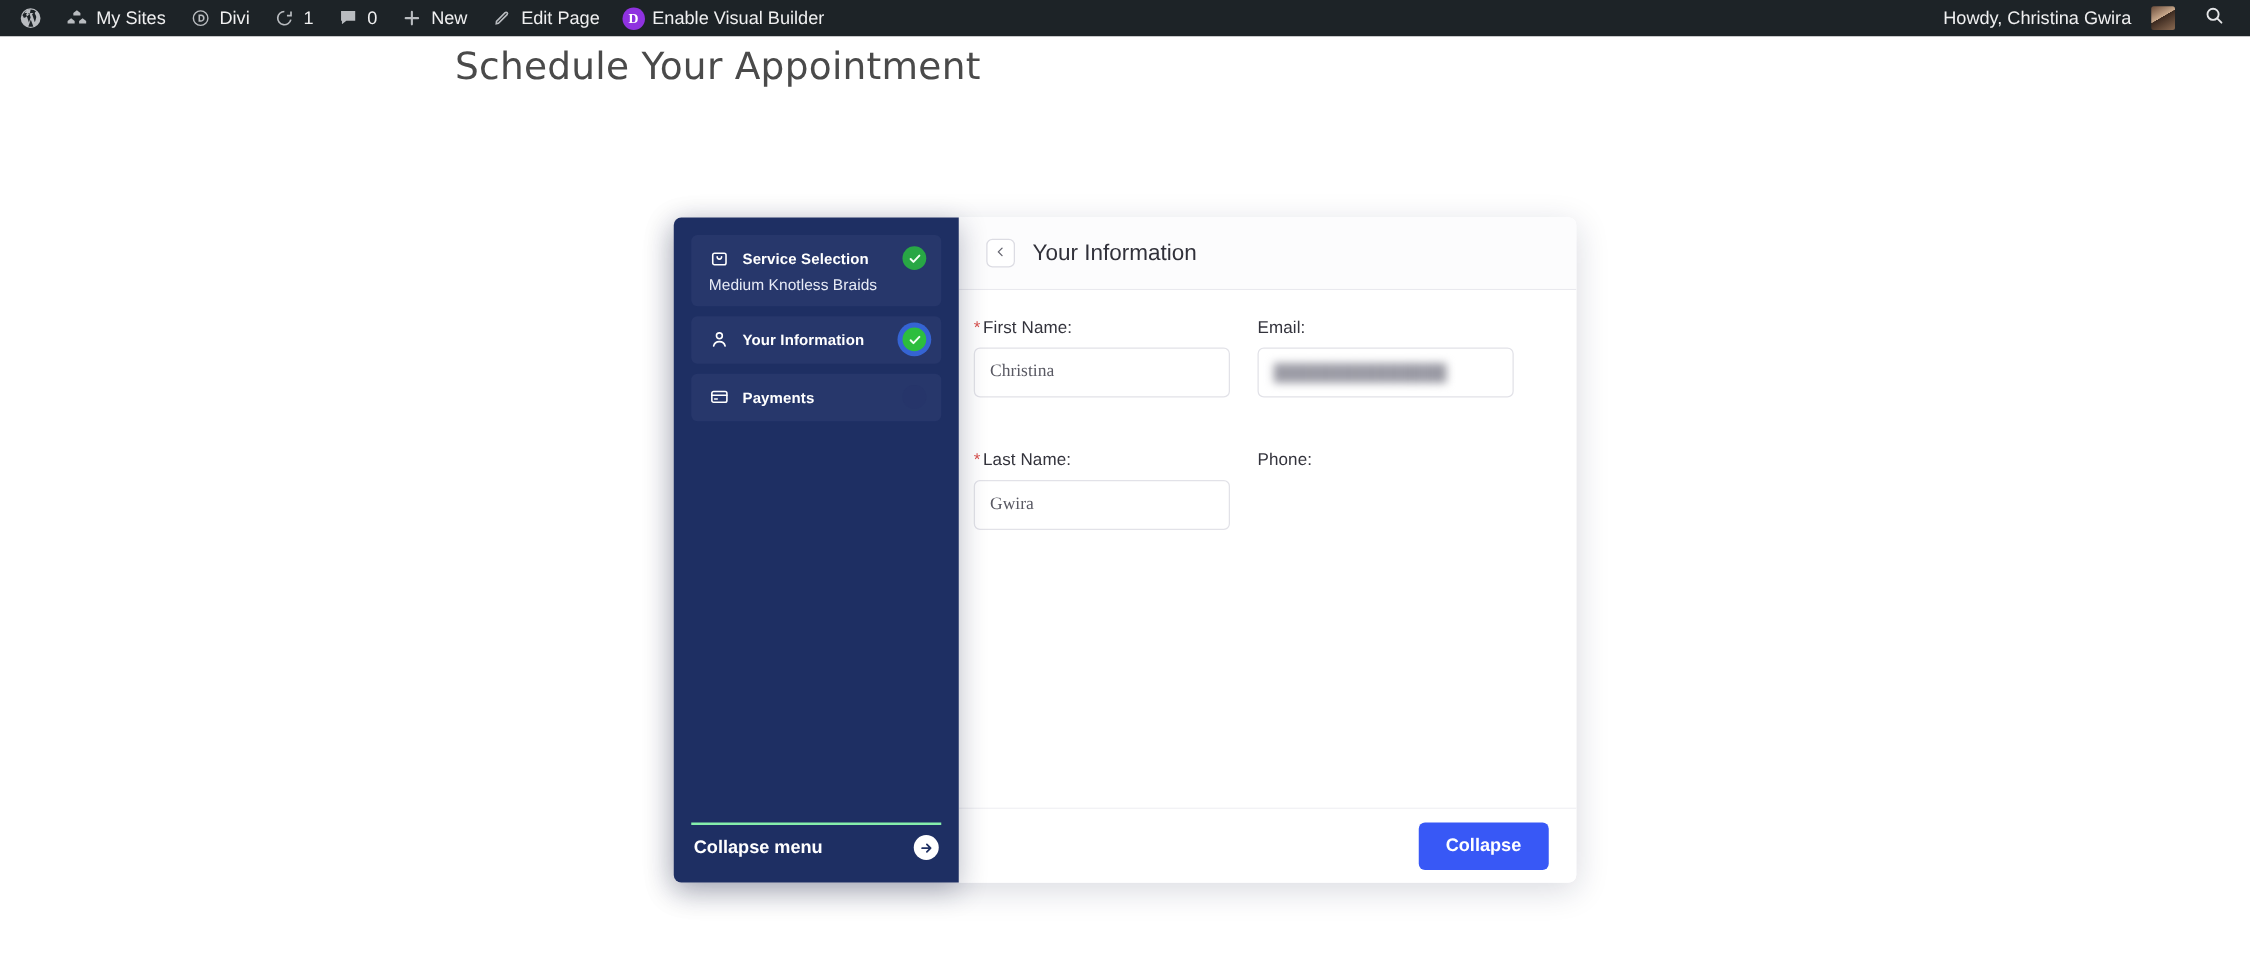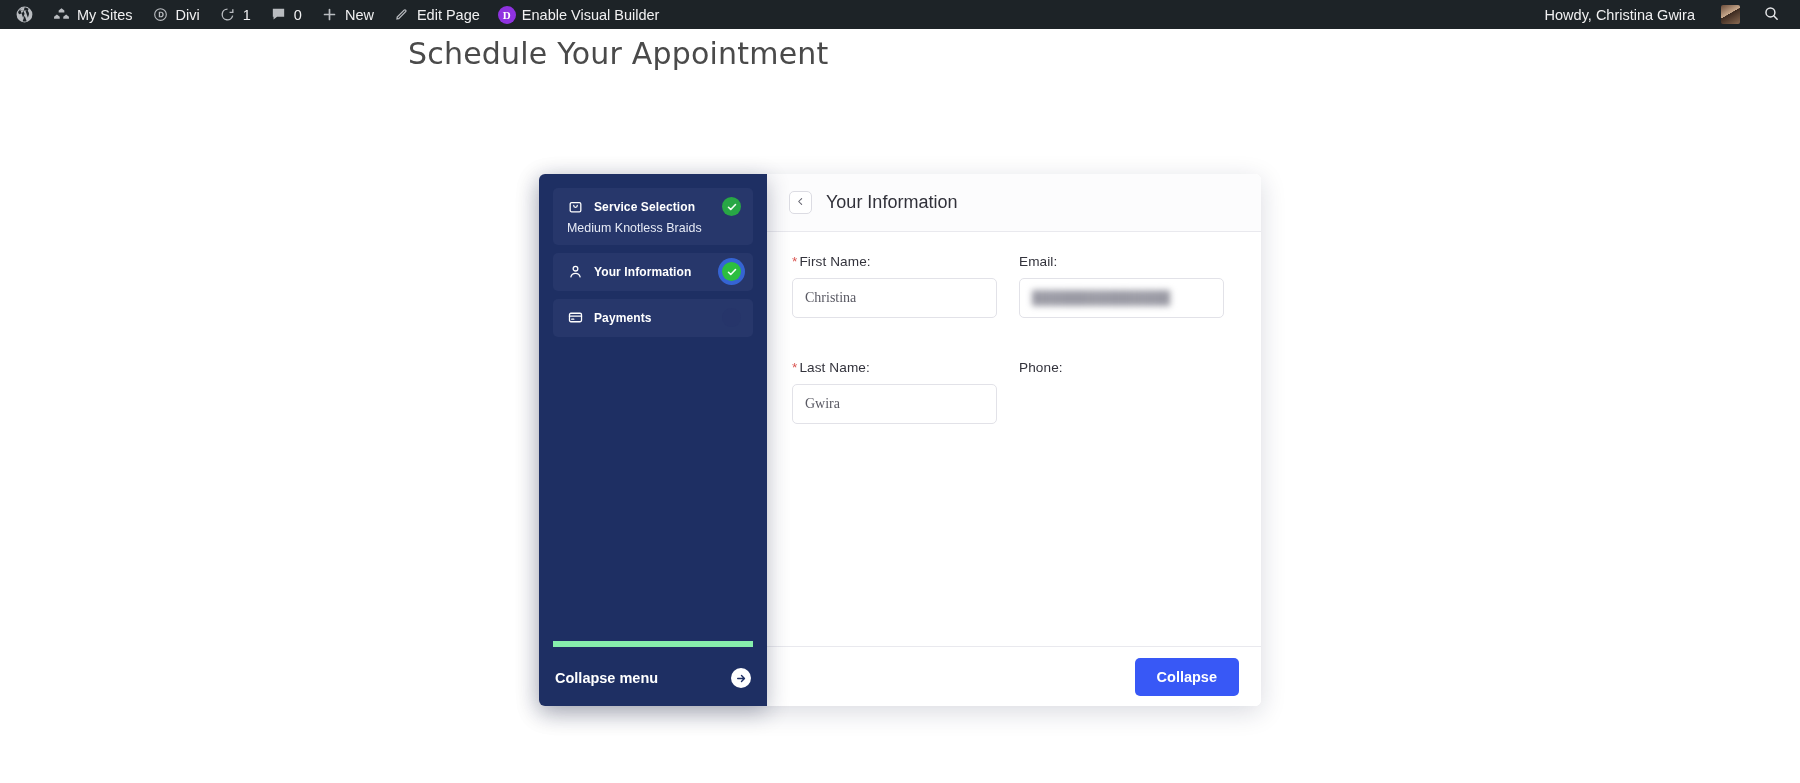--- a/index.html
+++ b/index.html
@@ -29,32 +29,32 @@
     font-size: 14.5px;
   }
   .ab-item svg { display: block; }
   .ab-ico { width: 19px; height: 19px; display:flex; align-items:center; justify-content:center; }
   .divi-badge {
     width: 18px; height: 18px; border-radius: 50%;
     background: #8f32e0; color: #fff;
     display: flex; align-items: center; justify-content: center;
     font-size: 11px; font-weight: 700; font-family: "Liberation Serif", serif;
   }
-  .howdy { display:flex; align-items:center; gap:26px; padding: 0 9px; font-size:14.5px; }
+  .howdy { display:flex; align-items:center; gap:16px; padding: 0 9px; font-size:14.5px; }
   .avatar {
     width: 19px; height: 19px; border-radius: 2px;
     background: linear-gradient(150deg,#6b4c3a 0%,#c9a98c 45%,#3c2a20 46%,#8a6a52 100%);
     display:block;
   }
   .srch { padding: 0 10px 0 14px; display:flex; align-items:center; }
 
   
   #page-title {
     position: absolute;
-    left: 408px; top: 36px;
+    left: 364px; top: 36px;
     font-size: 30px;
     font-weight: 400;
     color: #4a4a4a;
     letter-spacing: .2px;
     font-family: "DejaVu Sans", sans-serif;
   }
 
   
   #booking {
     position: absolute;
@@ -101,22 +101,22 @@
     width: 19px; height: 19px; border-radius: 50%;
     display: flex; align-items: center; justify-content: center;
   }
   .step-mark.done { background: #28a745; }
   .step-mark.done svg { width: 12px; height: 12px; }
   .step-mark.active { background: #2cbe3e; box-shadow: 0 0 0 4px rgba(60,120,255,.70); }
   .step-mark.empty { background: #26356a; }
 
   .collapse-row {
     margin-top: auto;
-    border-top: 6px solid #86efac;
-    padding: 21px 2px 18px 2px;
+    border-top: 2px solid #86efac;
+    padding: 8px 2px 18px 2px;
     display: flex; align-items: center; justify-content: space-between;
     cursor: pointer;
   }
   .collapse-label { color: #fff; font-size: 14.5px; font-weight: 700; }
   .collapse-btn {
     width: 20px; height: 20px; border-radius: 50%;
     background: #ffffff; color: #1e2f63;
     display:flex; align-items:center; justify-content:center;
   }
 
@@ -140,21 +140,21 @@
   .back-btn {
     width: 23px; height: 23px;
     border: 1px solid #dcdce3; border-radius: 5px;
     background: #fff; color: #5b5b66;
     display:flex; align-items:center; justify-content:center;
     cursor: pointer;
     font-size: 12px;
   }
   #panel-title { font-size: 18px; color: #31313a; font-weight: 400; }
 
-  #panel-body { flex: 1; padding: 22px 22px 0 25px; background:#fff; }
+  #panel-body { flex: 1; padding: 22px 22px 0 12px; background:#fff; }
   .form-grid { display: flex; gap: 22px; flex-wrap: wrap; }
   .field { width: 205px; margin-bottom: 20px; }
   .field-label {
     font-size: 13.6px; color: #33333c; margin-bottom: 9px;
     display: block; letter-spacing: .1px;
   }
   .req { color: #d9534f; margin-right: 2px; }
   .inp {
     width: 100%; height: 40px;
     border: 1px solid #e2e2e8; border-radius: 5px;

